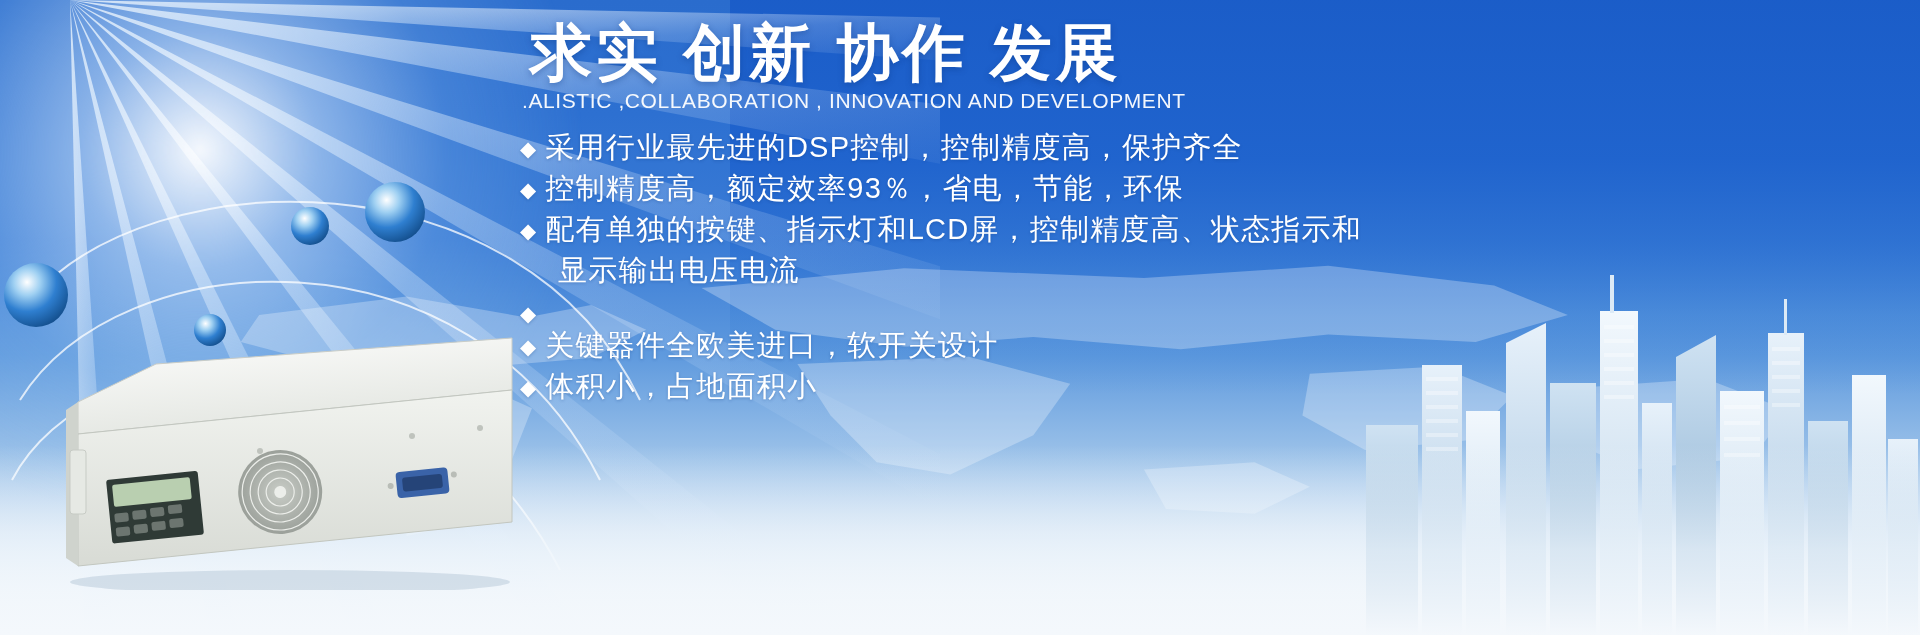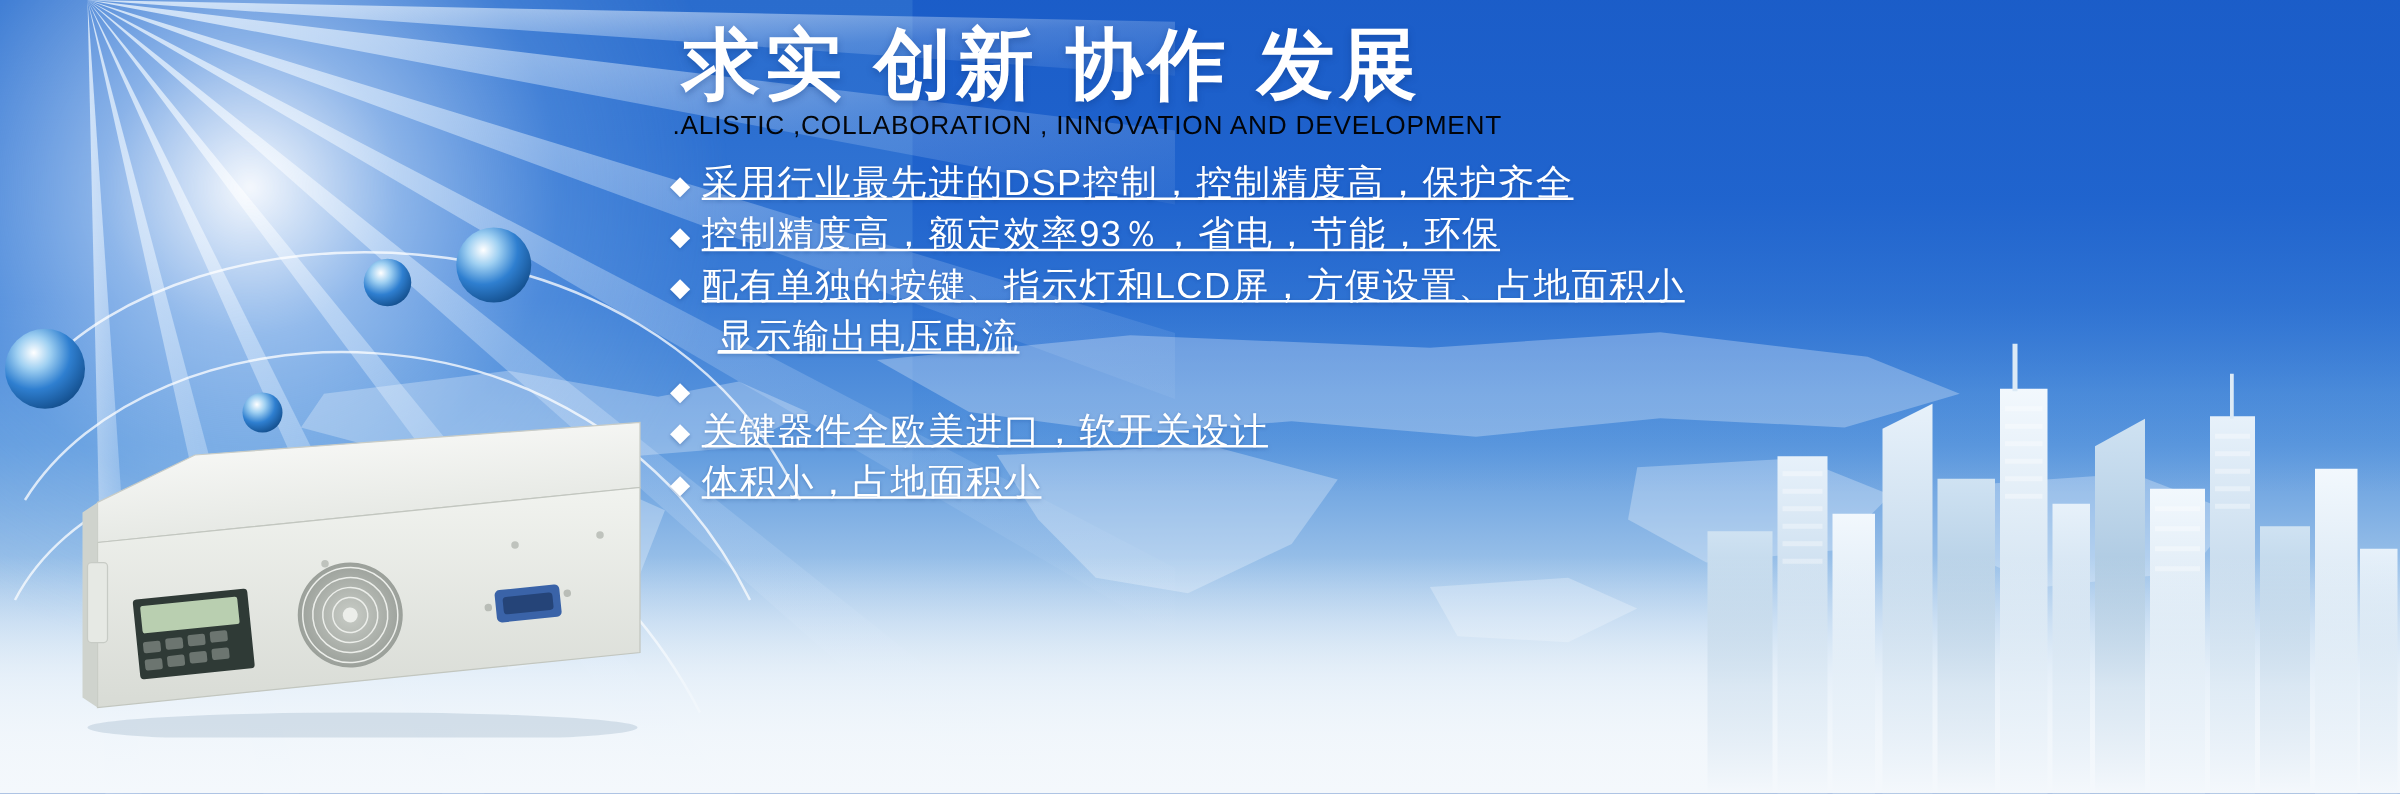--- a/index.html
+++ b/index.html
@@ -71,35 +71,35 @@
 
   
   .city { position: absolute; right: 0; bottom: 0; width: 560px; height: 420px; }
 
   
   .device { position: absolute; left: 60px; bottom: 45px; width: 470px; height: 260px; }
 
   
   .copy {
     position: absolute;
-    left: 536px; top: 18px;
+    left: 520px; top: 18px;
     width: 1180px;
   }
   .headline {
     color: #ffffff;
     font-size: 62px;
     font-weight: bold;
     letter-spacing: 4px;
     line-height: 1.12;
     margin: 0 0 2px 10px;
     text-shadow: 0 2px 6px rgba(10,50,120,0.35);
     white-space: nowrap;
   }
   .subhead {
-    color: #000000;
+    color: #ffffff;
     font-size: 21px;
     letter-spacing: 0.6px;
     margin: 0 0 14px 2px;
     white-space: nowrap;
     opacity: 0.95;
   }
   .bullets { margin: 0; padding: 0; list-style: none; }
   .bullet {
     display: flex;
     align-items: flex-start;
@@ -111,21 +111,21 @@
     white-space: nowrap;
     text-shadow: 0 1px 3px rgba(12,55,125,0.30);
   }
   .diamond {
     flex: 0 0 auto;
     color: #ffffff;
     font-size: 21px;
     line-height: 1;
     margin: 11px 8px 0 0;
   }
-  .bullet-text { display: block; text-decoration: underline; }
+  .bullet-text { display: block; }
   .bullet.cont { margin-left: 38px; text-align: center; }
   .bullet.cont .diamond { visibility: hidden; width: 0; margin-right: 0; }
 </style>
 </head>
 <body>
 
 <div id="banner">
 
   <div class="bg-base"></div>
   <div class="bg-right-deep"></div>
@@ -317,21 +317,21 @@
         <span class="bullet-text">采用行业最先进的DSP控制，控制精度高，保护齐全</span>
       </li>
 
       <li class="bullet">
         <span class="diamond">◆</span>
         <span class="bullet-text">控制精度高，额定效率93％，省电，节能，环保</span>
       </li>
 
       <li class="bullet">
         <span class="diamond">◆</span>
-        <span class="bullet-text">配有单独的按键、指示灯和LCD屏，方便设置、占地面积小</span>
+        <span class="bullet-text">配有单独的按键、指示灯和LCD屏，控制精度高、状态指示和</span>
       </li>
 
       <li class="bullet cont">
         <span class="diamond"></span>
         <span class="bullet-text">显示输出电压电流</span>
       </li>
 
       <li class="bullet">
         <span class="diamond">◆</span>
       </li>

